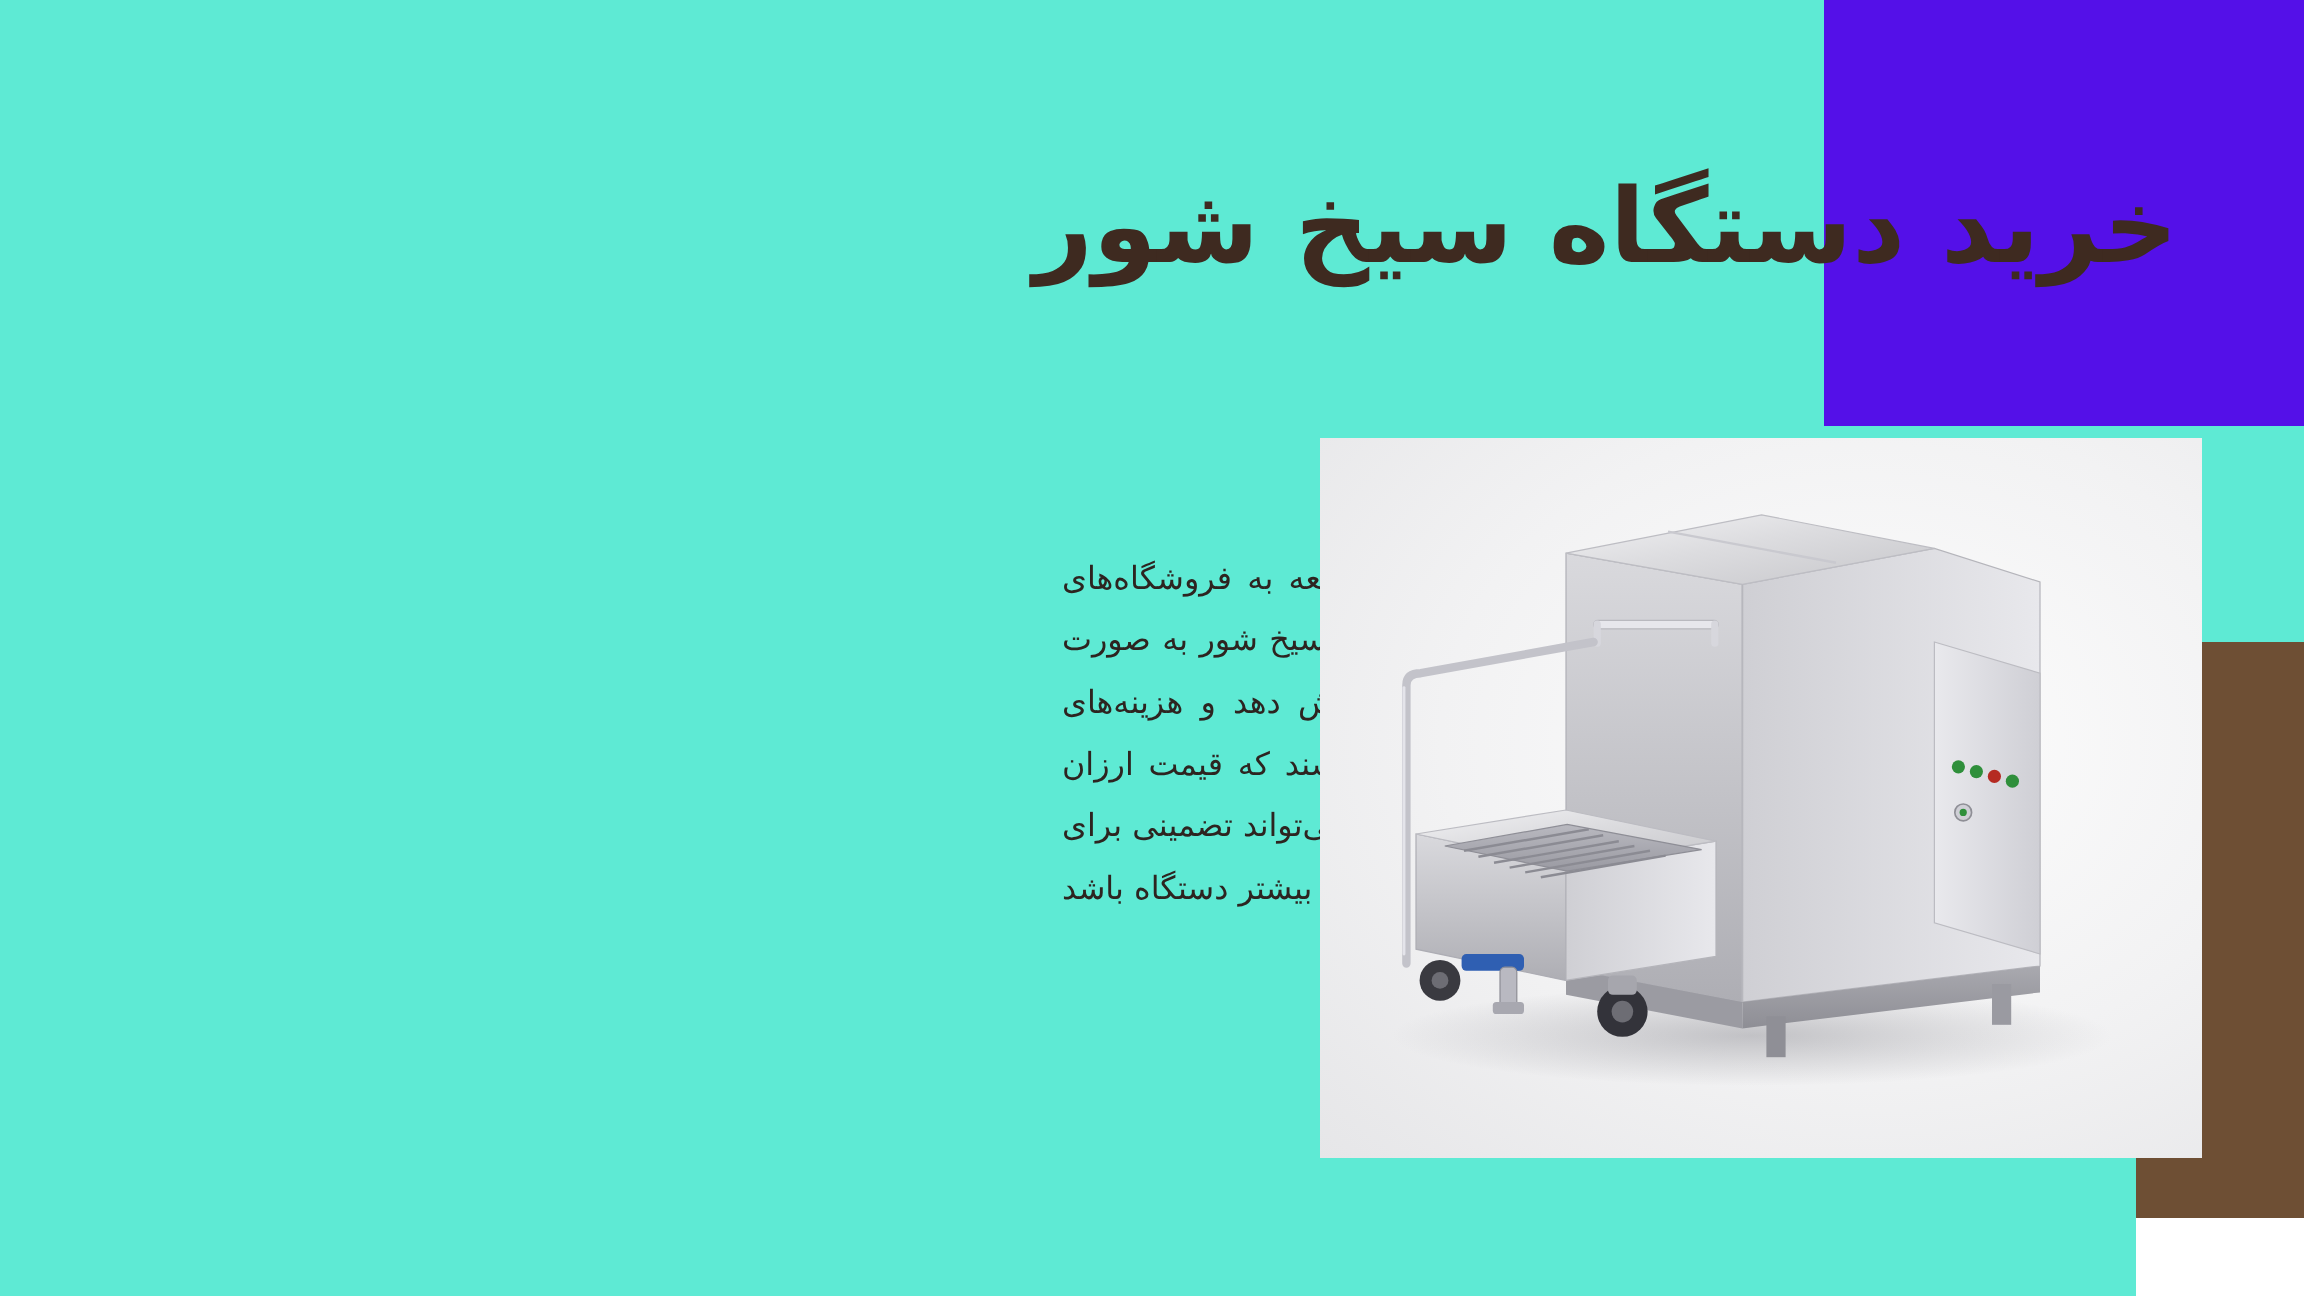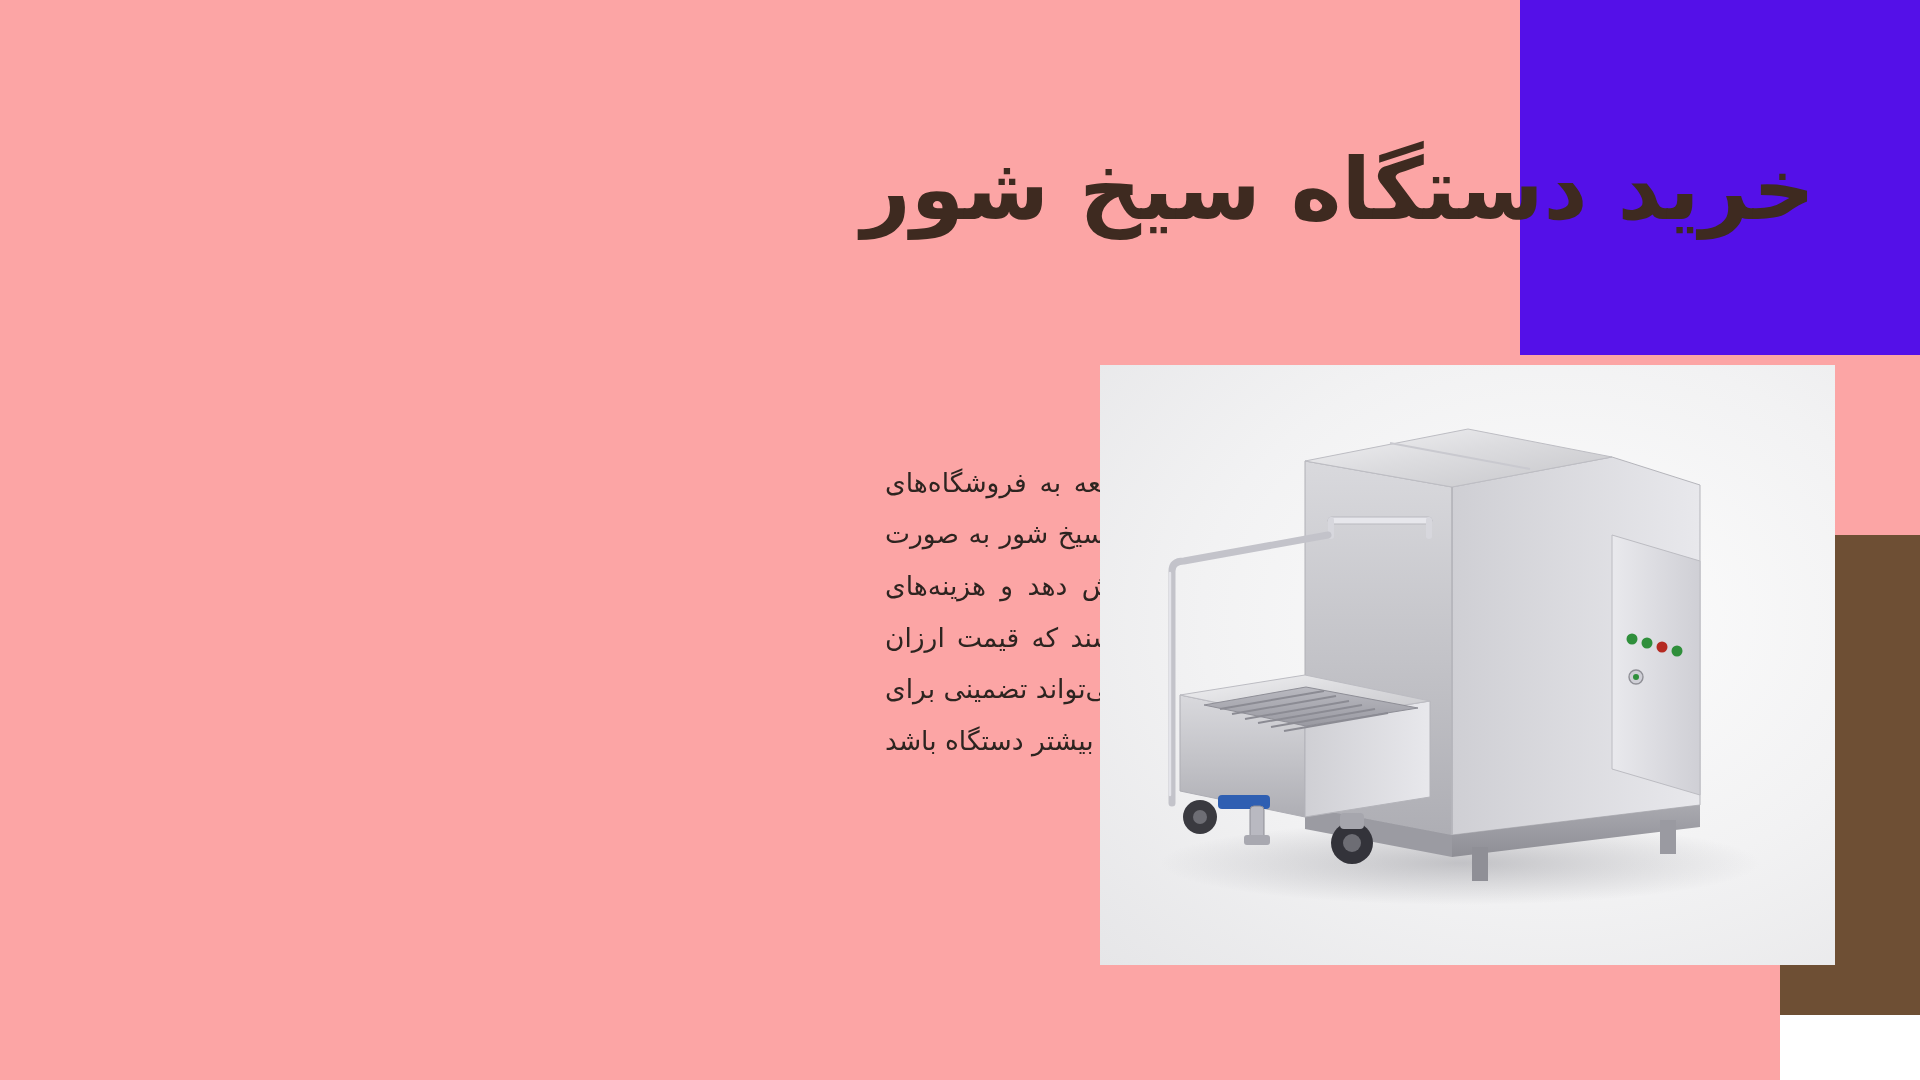--- a/index.html
+++ b/index.html
@@ -11,21 +11,21 @@
     width: 1920px;
     height: 1080px;
     overflow: hidden;
     font-family: "DejaVu Sans", sans-serif;
   }
 
   .slide {
     position: relative;
     width: 1920px;
     height: 1080px;
-    background: #fca5a5;
+    background: #5eead4;
     overflow: hidden;
   }
 
   
   .block-purple {
     position: absolute;
     top: 0;
     right: 0;
     width: 400px;
     height: 355px;

